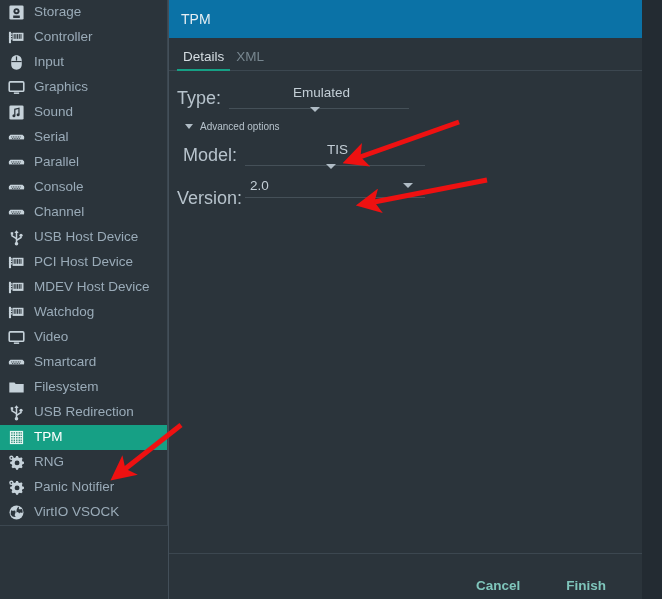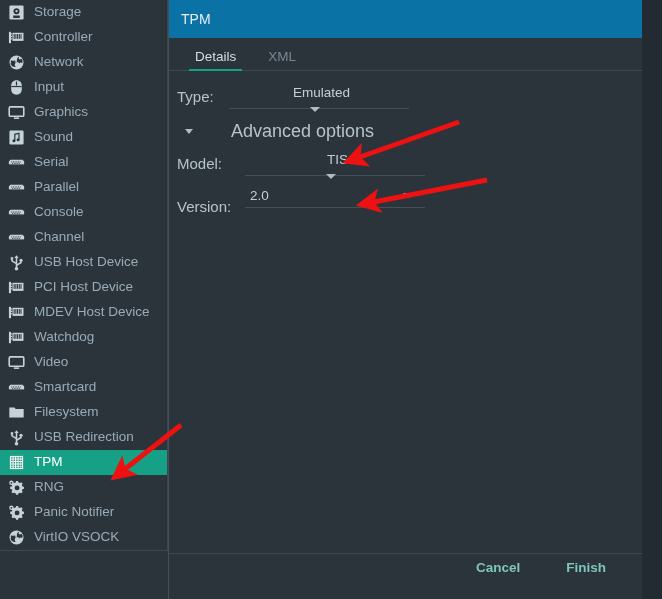--- a/index.html
+++ b/index.html
@@ -70,23 +70,22 @@
     align-items: center;
     padding-left: 12px;
     font-size: 14px;
     flex: 0 0 38px;
   }
   #tabbar {
     height: 33px;
     flex: 0 0 33px;
     display: flex;
     align-items: flex-end;
-    padding-left: 20px;
+    padding-left: 8px;
     border-bottom: 1px solid #3c4750;
-    gap: 20px;
   }
   .tab {
     font-size: 13.5px;
     padding: 0 6px 6px 6px;
     color: #77868f;
     position: relative;
     cursor: default;
   }
   .tab.active { color: #d5dde2; }
   .tab.active::after {
@@ -103,21 +102,22 @@
     position: relative;
   }
 
   .field-row {
     display: flex;
     align-items: flex-start;
     margin-bottom: 8px;
   }
   .field-label {
     color: #b7c3cc;
-    font-size: 15px;
+    font-size: 18px;
+    text-align: right;
     padding-top: 3px;
     flex: 0 0 auto;
   }
   .combo {
     position: relative;
     height: 24px;
     border-bottom: 1px solid #455058;
     display: flex;
     align-items: center;
     margin-left: 8px;
@@ -143,23 +143,22 @@
     border-top: 5px solid #b0bcc5;
   }
 
   #type-row .field-label { width: 44px; }
   #type-row .combo { width: 180px; flex-direction: column; }
 
   #adv-toggle {
     display: flex;
     align-items: center;
     color: #b7c3cc;
-    font-size: 18px;
+    font-size: 10px;
     margin: 12px 0 10px 8px;
-    gap: 31px;
   }
   .caret-sm {
     width: 0; height: 0;
     border-left: 4.5px solid transparent;
     border-right: 4.5px solid transparent;
     border-top: 5px solid #b0bcc5;
     margin-right: 7px;
   }
 
   .adv-field { margin-left: 0; }
@@ -167,21 +166,21 @@
   #model-row .combo { width: 180px; flex-direction: column; }
   #version-row .field-label { width: 60px; margin-top: 11px; }
   #version-row .combo { width: 180px; }
 
   
   #footer {
     height: 46px;
     flex: 0 0 46px;
     border-top: 1px solid #3c4750;
     display: flex;
-    align-items: flex-start;
+    align-items: flex-end;
     justify-content: flex-end;
     padding-right: 22px;
   }
   .footer-btn {
     color: #7fc5bb;
     font-size: 13.5px;
     font-weight: bold;
     background: none;
     border: none;
     padding: 6px 14px;
@@ -227,30 +226,20 @@
         <g fill="#2b343b">
           <rect x="6" y="5.4" width="1.1" height="5"></rect>
           <rect x="7.8" y="5.4" width="1.1" height="5"></rect>
           <rect x="9.6" y="5.4" width="1.1" height="5"></rect>
           <rect x="11.4" y="5.4" width="1.1" height="5"></rect>
           <rect x="13.2" y="5.4" width="1.1" height="5"></rect>
         </g>
       </svg>
           </span>
           <span class="dev-label">Controller</span>
-        </div>
-        <div class="dev-row">
-          <span class="dev-icon">
-            <svg width="17" height="17" viewBox="0 0 18 18">
-        <circle cx="9" cy="9" r="7.4" fill="#c6d2da"></circle>
-        <path d="M3.2 6.5 q2.4 1.4 4.2 .2 q1.2 2 .2 3.4 q-1.4 2 .6 3.6 q-3.6 .4 -5.4 -2.6 z" fill="#2b343b"></path>
-        <path d="M11 2.6 q1.2 1.6 .2 2.8 q1.8 .6 3.4 -.2 q1.4 1.8 .6 4.2 q-2.4 -1.2 -3.4 .6 q-1.6 -2.4 -2.6 -.8 q-.8 -3.6 1.8 -6.6 z" fill="#2b343b"></path>
-      </svg>
-          </span>
-          <span class="dev-label">Network</span>
         </div>
         <div class="dev-row">
           <span class="dev-icon">
             <svg width="17" height="17" viewBox="0 0 18 18">
         <path d="M9 1.4 c3.4 0 5.6 2.4 5.6 5.6 v4.2 c0 3.2 -2.2 5.4 -5.6 5.4 s-5.6 -2.2 -5.6 -5.4 v-4.2 c0 -3.2 2.2 -5.6 5.6 -5.6 z" fill="#c6d2da"></path>
         <rect x="8.35" y="2.6" width="1.3" height="4.4" fill="#2b343b"></rect>
         <rect x="3.6" y="7.4" width="10.8" height="1.2" fill="#2b343b"></rect>
       </svg>
           </span>
           <span class="dev-label">Input</span>

